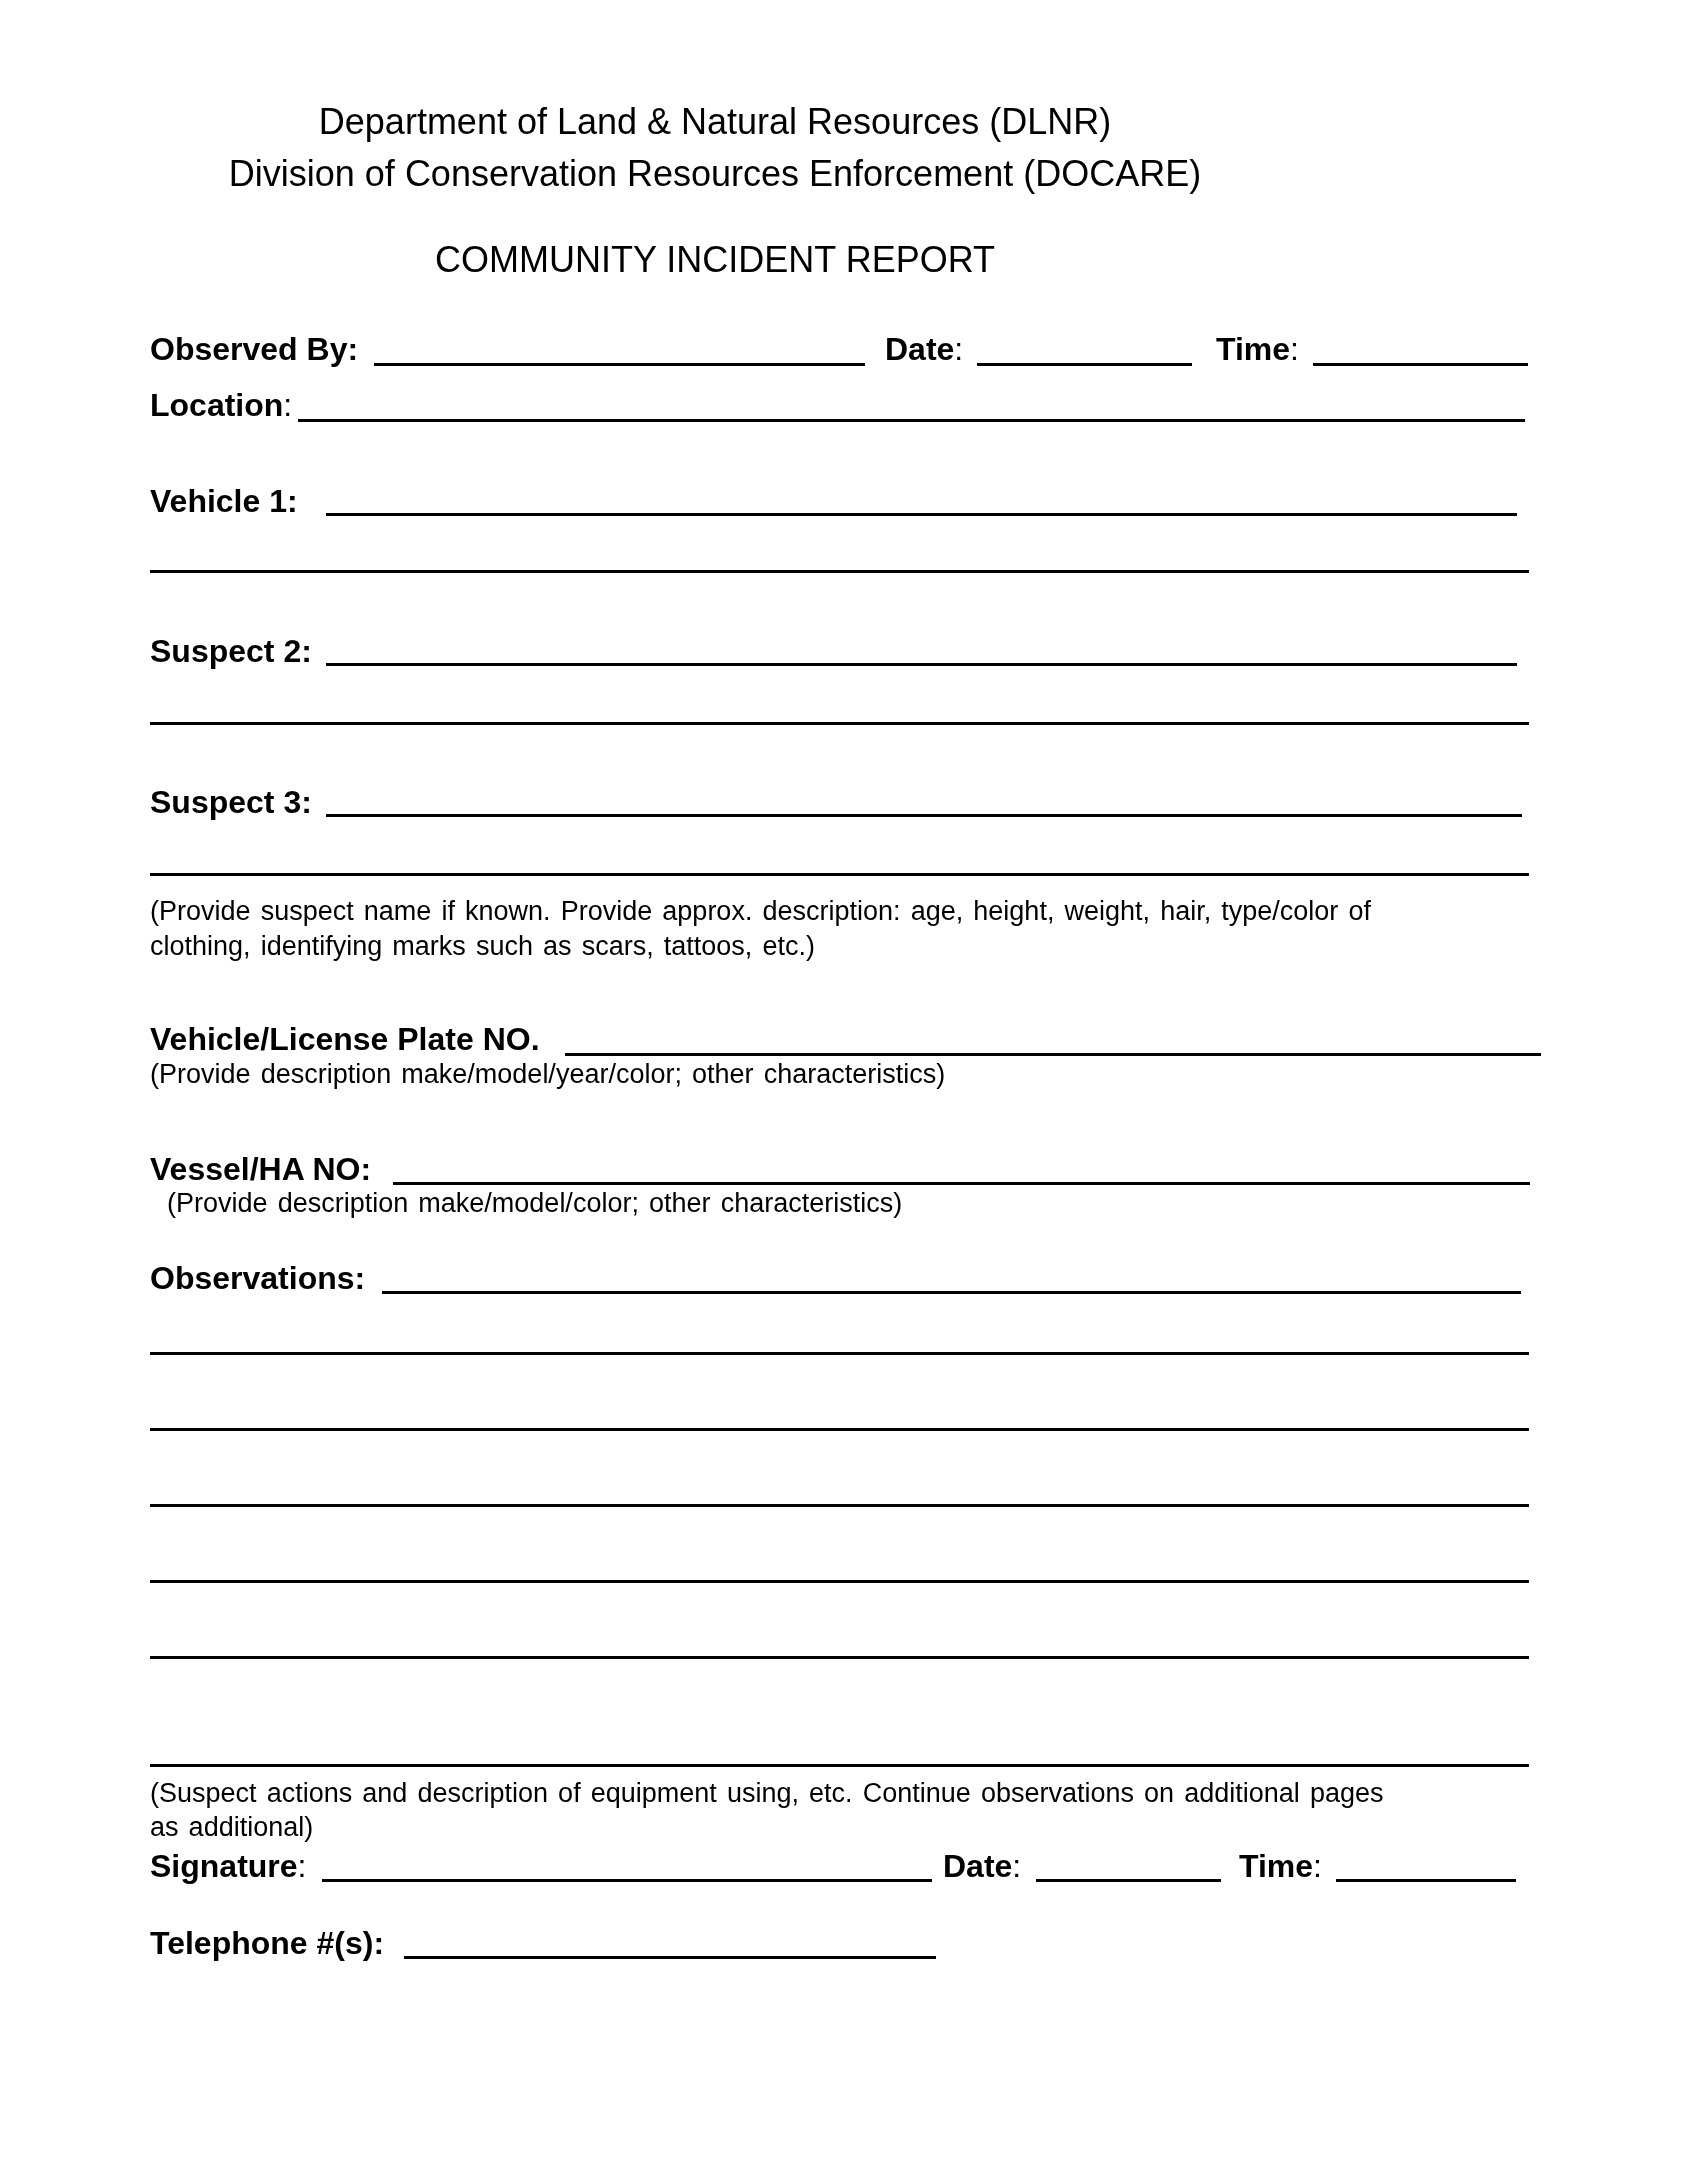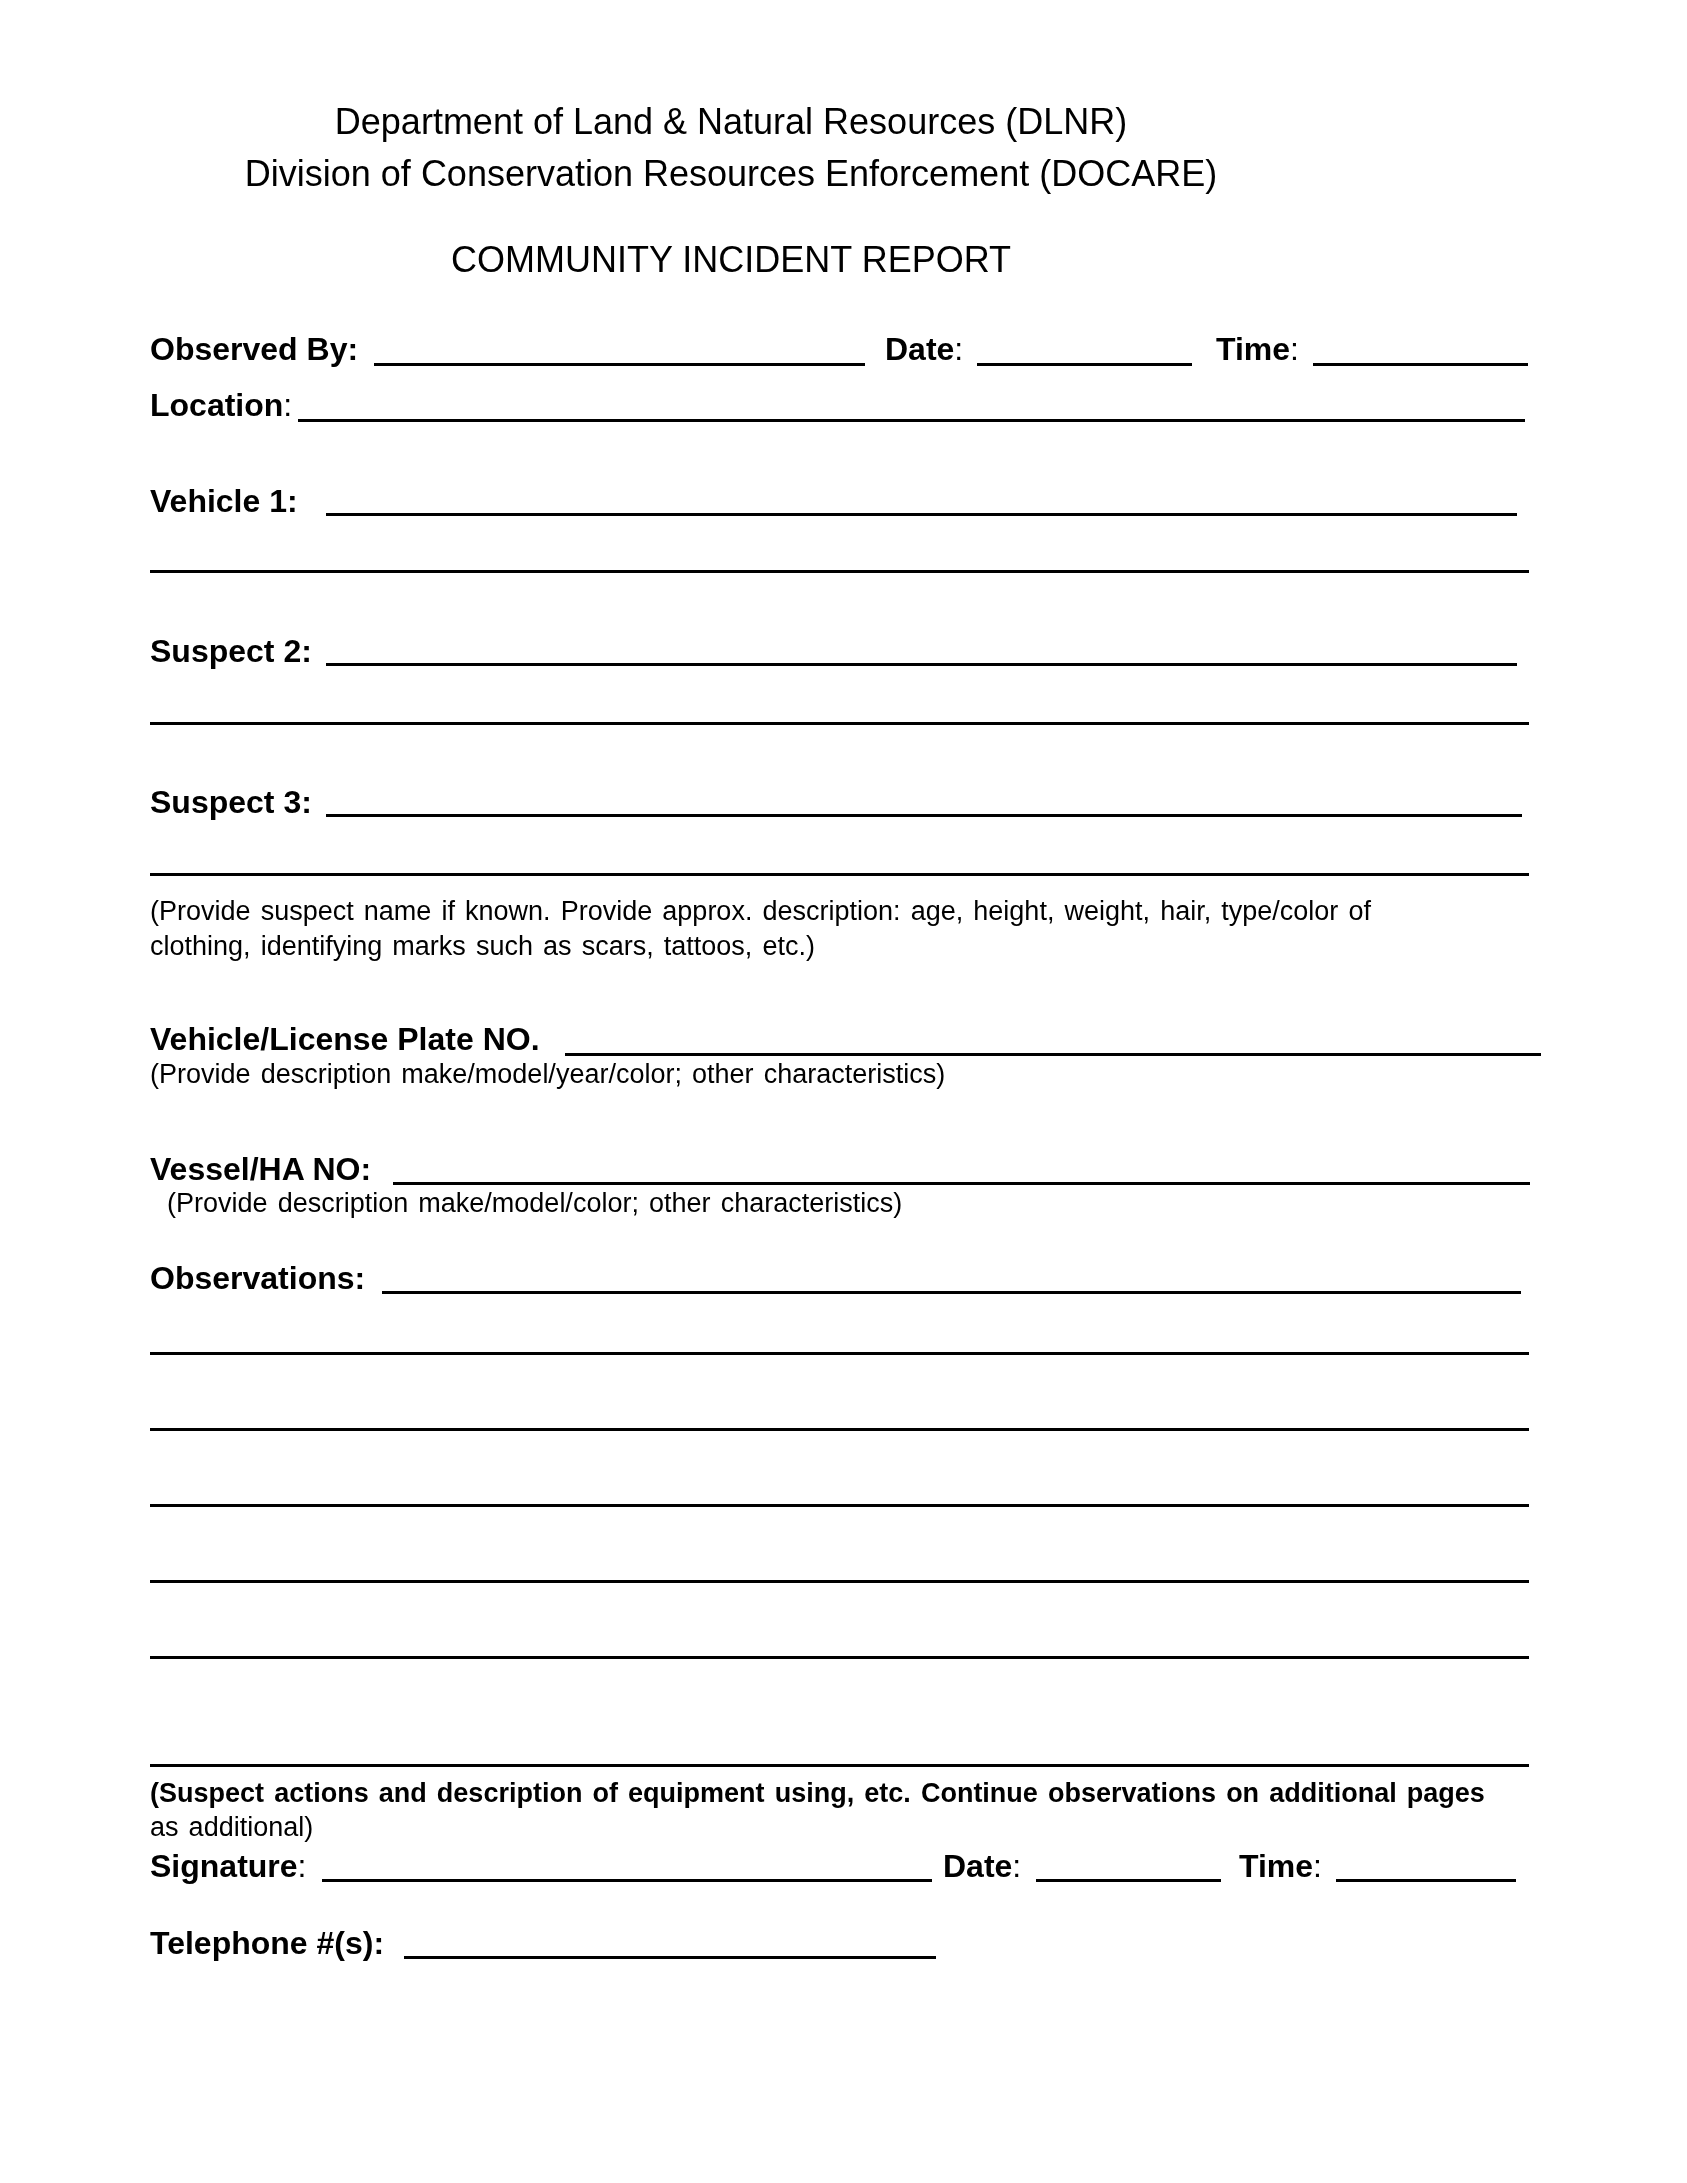--- a/index.html
+++ b/index.html
@@ -1,20 +1,20 @@
 <!DOCTYPE html>
 <html style="font-size:10.6px"><head>
   <meta charset="utf-8">
   <style>
     html, body { margin: 0; padding: 0; background: #ffffff; }
     body {
       width: 1687px; height: 2183px; position: relative; overflow: hidden;
       font-family: "Liberation Sans", sans-serif; color: #000000;
     }
-    .center-line { position: absolute; left: 16px; width: 1430px; text-align: center; white-space: nowrap; }
+    .center-line { position: absolute; left: 0; width: 1430px; text-align: center; white-space: nowrap; }
     .hdr { font-size: 36px; }
     .title { font-size: 36px; text-align: center; }
     .lbl { position: absolute; font-size: 32px; font-weight: bold; white-space: nowrap; line-height: 1; }
     .lbl .colon-normal { font-weight: normal; }
     .rule { position: absolute; height: 3.3px; background: #000000; }
     .note { position: absolute; font-size: 27px; white-space: nowrap; line-height: 1.3; word-spacing: 2.6px; }
     input.field {
       position: absolute; border: none; background: transparent; outline: none;
       font-family: "Liberation Sans", sans-serif; font-size: 28px; padding: 0 4px; height: 34px;
     }
@@ -83,21 +83,21 @@
 <input class="field" style="left: 150px; top: 1392px; width: 1379px;" value="">
 <div class="rule" style="left:150px; top:1504px; width:1379px;"></div>
 <input class="field" style="left: 150px; top: 1468px; width: 1379px;" value="">
 <div class="rule" style="left:150px; top:1580px; width:1379px;"></div>
 <input class="field" style="left: 150px; top: 1544px; width: 1379px;" value="">
 <div class="rule" style="left:150px; top:1656px; width:1379px;"></div>
 <input class="field" style="left: 150px; top: 1620px; width: 1379px;" value="">
 <div class="rule" style="left:150px; top:1764px; width:1379px;"></div>
 <input class="field" style="left: 150px; top: 1729px; width: 1379px;" value="">
 
-<div class="note" style="left:150px; top:1776px;font-weight:bold;">(Suspect actions and description of equipment using, etc.  Continue observations on additional pages</div>
+<div class="note" style="left:150px; top:1776px;">(Suspect actions and description of equipment using, etc.  Continue observations on additional pages</div>
 <div class="note" style="left:150px; top:1810px;">as additional)</div>
 
 <div class="lbl" style="left:150px; top:1850px;"><span>Signature</span><span class="colon-normal">:</span></div>
 <div class="rule" style="left:322px; top:1879px; width:610px;"></div>
 <input class="field" style="left: 322px; top: 1843px; width: 610px;" value="">
 
 <div class="lbl" style="left:943px; top:1850px;"><span>Date</span><span class="colon-normal">:</span></div>
 <div class="rule" style="left:1036px; top:1879px; width:185px;"></div>
 <input class="field" style="left: 1036px; top: 1843px; width: 185px;" value="">
 

